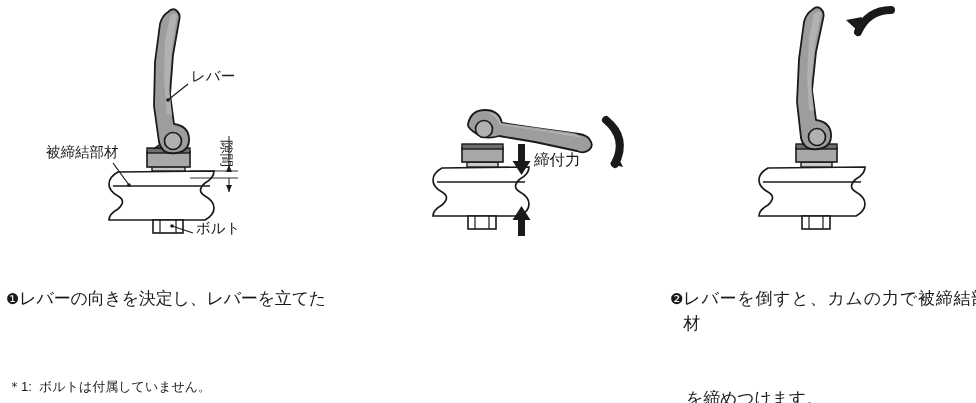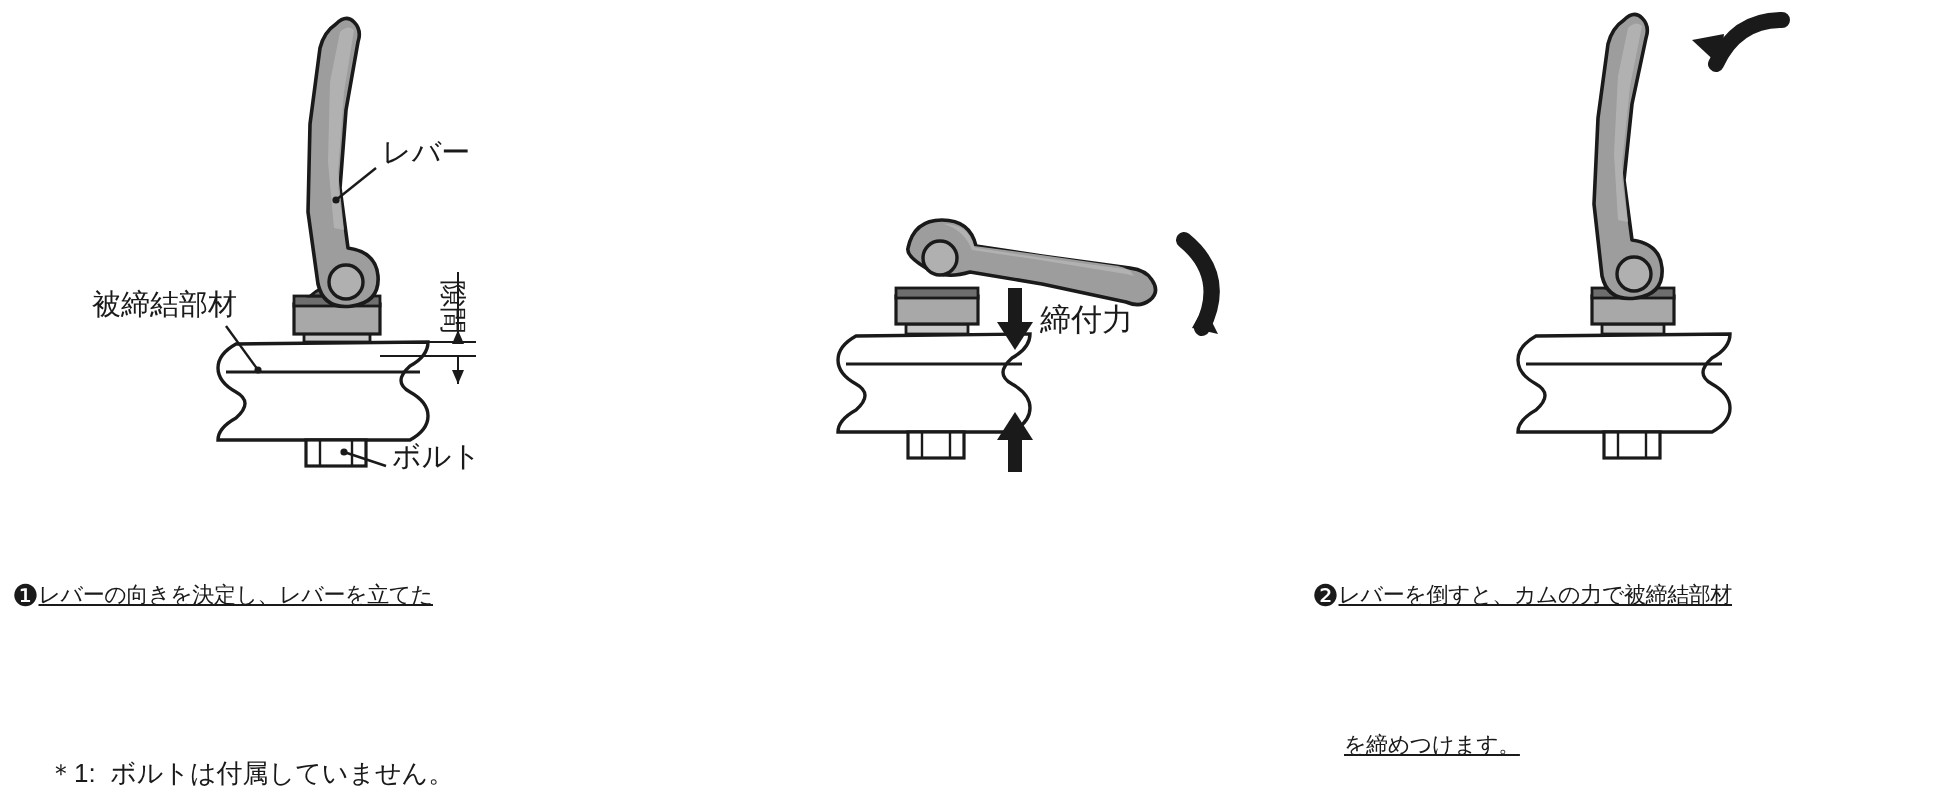--- a/index.html
+++ b/index.html
@@ -9,21 +9,21 @@
     font-family:"Liberation Sans","DejaVu Sans",sans-serif;
     color:#1a1a1a;
     overflow:hidden;
     position:relative;
   }
   .sheet{position:relative;width:976px;height:403px;}
 
   
   .panel{position:absolute;top:0;height:403px;}
   .panel-1{left:0;width:330px;}
-  .panel-2{left:320px;width:330px;}
+  .panel-2{left:334px;width:330px;}
   .panel-3{left:660px;width:316px;}
 
   .fig{position:absolute;top:0;left:0;}
 
   
   .caption{
     position:absolute;
     font-size:15.5px;
     line-height:25px;
     letter-spacing:-0.2px;
@@ -35,31 +35,30 @@
 
   .cap-row{display:flex;align-items:flex-start;}
   .cap-num{
     flex:0 0 auto;
     font-size:15px;
     line-height:25px;
     margin-right:0px;
   }
   .cap-text{
     flex:1 1 auto;
-    font-size:11px;
+    font-size:17px;
     line-height:25px;
     text-align:justify;
     text-justify:inter-character;
-    text-decoration:underline;
   }
   .cap-hang{padding-left:16px;}
 
   .footnote{
     position:absolute;
-    left:24px;top:378px;
+    left:8px;top:378px;
     font-size:13px;
     line-height:18px;
     color:#1a1a1a;
     letter-spacing:0px;
     white-space:pre;
   }
 
   
   svg text{font-family:"Liberation Sans","DejaVu Sans",sans-serif;fill:#1a1a1a;}
 </style>

